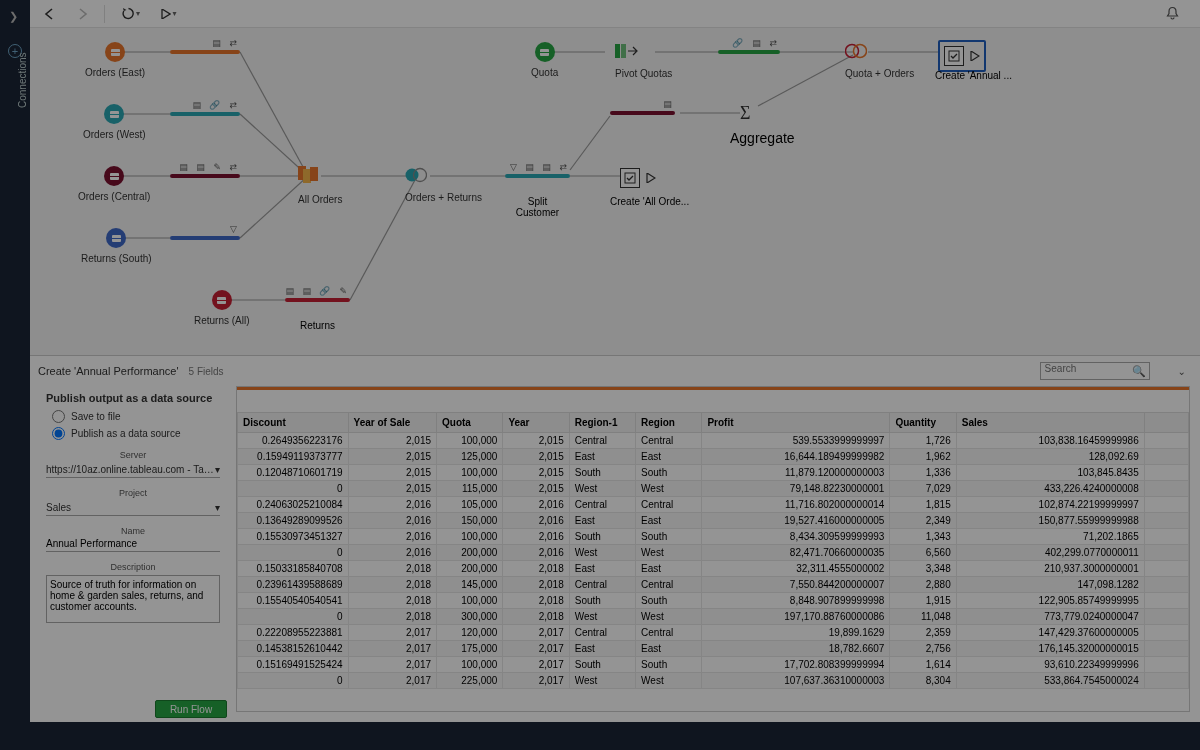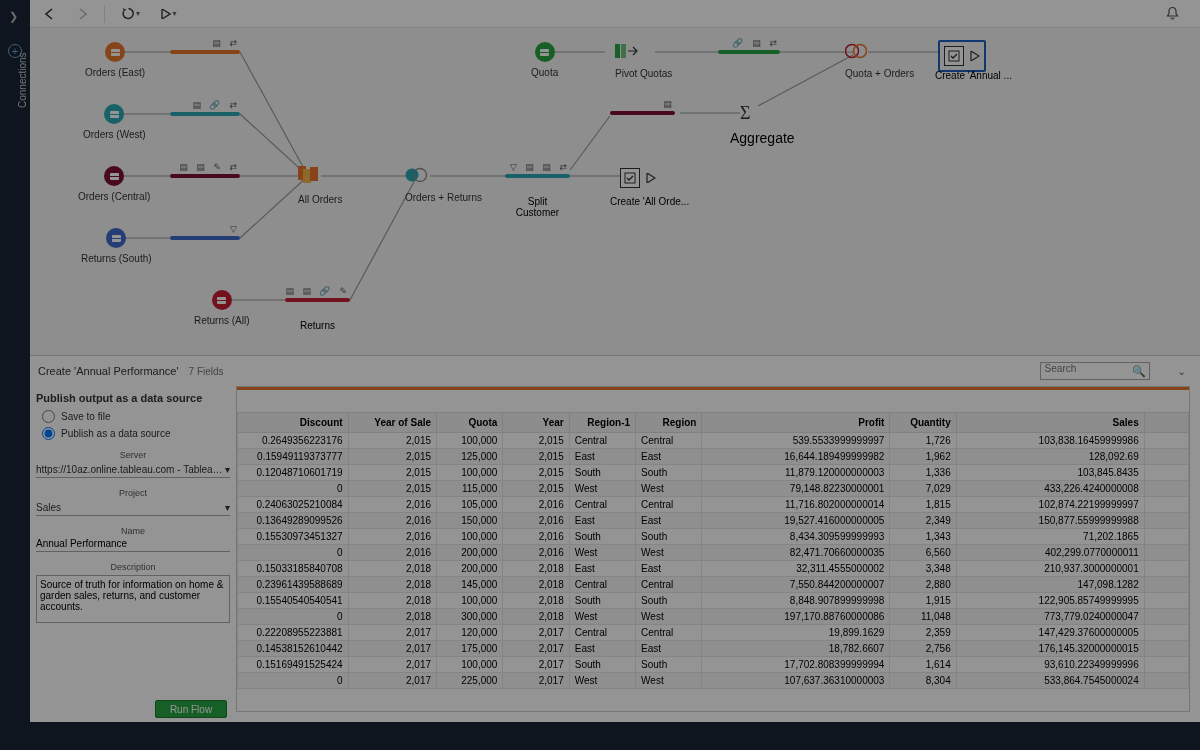--- a/index.html
+++ b/index.html
@@ -32,36 +32,36 @@
 
   .bottom{position:absolute;left:30px;top:356px;right:0;height:366px;background:#fff;z-index:2;}
   .bothdr{position:absolute;left:0;top:0;right:0;height:30px;display:flex;align-items:center;padding:0 8px;}
   .bothdr .title{font-size:11px;font-weight:400;color:#333;}
   .bothdr .fields{font-size:10px;color:#777;margin-left:10px;}
   .bothdr .search{margin-left:auto;width:110px;height:18px;border:1px solid #aaa;font-size:10px;padding:0 4px;position:relative;}
   .bothdr .search input{border:none;width:80px;font-size:10px;outline:none;}
   .bothdr .search .sicon{position:absolute;right:3px;top:2px;font-size:11px;color:#666;}
   .bothdr .chev{margin-left:28px;margin-right:6px;font-size:10px;color:#555;cursor:pointer;}
 
-  .leftpanel{position:absolute;left:0;top:30px;width:206px;height:336px;padding:0 6px;font-size:10px;color:#333;}
+  .leftpanel{position:absolute;left:0;top:30px;width:206px;height:336px;padding:0 16px;font-size:10px;color:#333;}
   .leftpanel .sect{font-size:11px;font-weight:700;margin:6px 0;}
   .leftpanel label.radio{display:flex;align-items:center;gap:6px;margin:4px 0 2px 6px;cursor:pointer;}
   .leftpanel .flabel{font-size:9px;color:#555;margin-top:10px;text-align:center;}
   .leftpanel .select{border-bottom:1px solid #aaa;padding:2px 0;display:flex;justify-content:space-between;align-items:center;margin-top:2px;cursor:pointer;}
   .leftpanel .select span:first-child{white-space:nowrap;overflow:hidden;text-overflow:ellipsis;}
   .leftpanel input[type=text]{width:100%;border:none;border-bottom:1px solid #aaa;font-size:10px;padding:2px 0;}
   .leftpanel textarea{width:100%;height:48px;border:1px solid #aaa;font-size:10px;padding:3px;margin-top:3px;resize:none;font-family:inherit;}
   .leftpanel .runbtn{position:absolute;left:125px;bottom:4px;width:72px;height:18px;background:#26a644;border:1px solid #1a7a30;color:#fff;font-size:10px;border-radius:2px;cursor:pointer;}
 
   .rightpanel{position:absolute;left:206px;top:30px;right:10px;height:326px;border:1px solid #ccc;}
   .rightpanel .pubhdr{height:22px;font-size:11px;font-weight:700;padding:5px 8px;}
   .rightpanel .obar{height:3px;background:#e8762c;}
   .rightpanel .tbl{position:absolute;left:0;top:25px;right:0;bottom:0;overflow:hidden;}
   table.data{border-collapse:collapse;width:100%;font-size:10px;table-layout:fixed;}
-  table.data th{background:#f3f3f3;border:1px solid #ddd;text-align:right;padding:4px 5px;height:18px;font-weight:700;}
+  table.data th{background:#f3f3f3;border:1px solid #ddd;text-align:left;padding:4px 5px;height:18px;font-weight:700;}
   table.data td{border:1px solid #e6e6e6;padding:2px 5px;height:16px;white-space:nowrap;overflow:hidden;}
   table.data tr:nth-child(even) td{background:#f7f7f7;}
   .r{text-align:right;}
 
   .footer{position:absolute;left:0;top:722px;width:1200px;height:28px;background:#1b2536;z-index:2;}
 </style>
 </head>
 <body>
 
 <div class="leftbar">
@@ -279,21 +279,21 @@
     <svg width="10" height="10" viewBox="0 0 10 10">
         <path d="M1 0L9 5 1 10Z" fill="none" stroke="#333" stroke-width="1.2"></path>
       </svg>
   </div>
   <div style="position:absolute;left:905px;top:42px;font-size:10px">Create 'Annual ...</div>
 </div>
 
 <div class="bottom">
   <div class="bothdr">
     <span class="title">Create 'Annual Performance'</span>
-    <span class="fields">7 Fields</span>
+    <span class="fields">5 Fields</span>
     <div class="search">
       <input type="text" placeholder="Search" style="">
       <span class="sicon">🔍</span>
     </div>
     <span class="chev">⌄</span>
   </div>
 
   <div class="leftpanel">
     <div class="sect">Publish output as a data source</div>
     <label class="radio">

